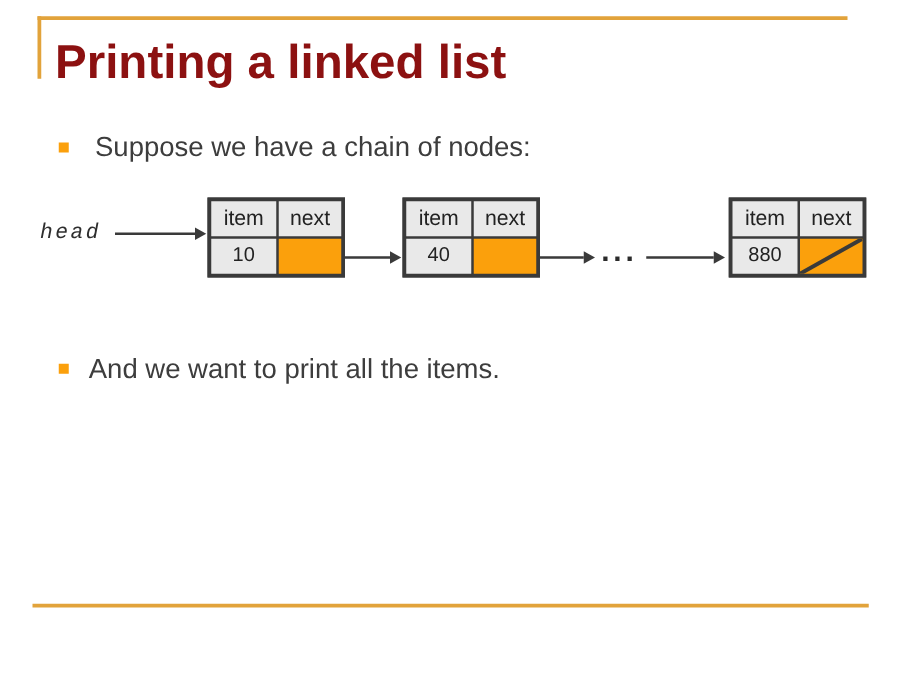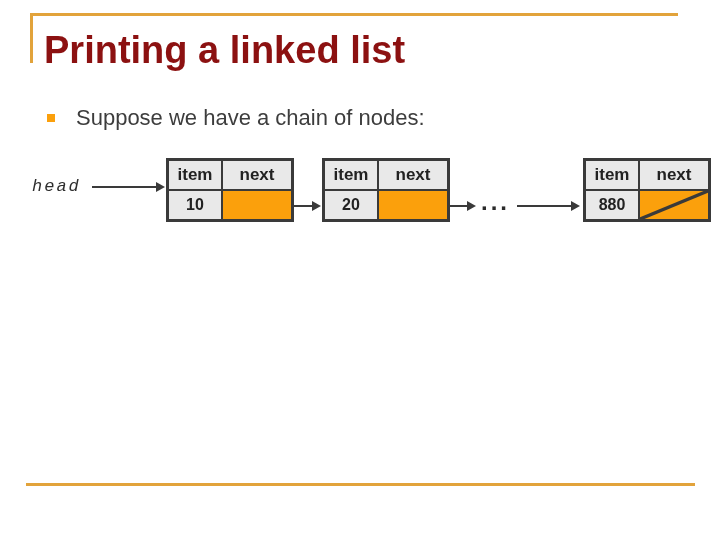--- a/index.html
+++ b/index.html
@@ -41,28 +41,27 @@
 
   .head-label {
     position: absolute; left: 32px; top: 177px;
     font-family: "Liberation Mono", "DejaVu Sans Mono", monospace;
     font-size: 17px; letter-spacing: 2px; color: #2E2E2E; font-style: italic;
   }
 
   
   .node {
     position: absolute; top: 158px;
-    width: 128px; height: 64px;
+    width: 110px; height: 64px;
     border: 3px solid var(--line);
     background: var(--line);
     display: grid;
     grid-template-columns: 52px 1fr;
     grid-template-rows: 28px 28px;
     gap: 2px;
-    font-weight: bold;
   }
   .node.n1 { left: 166px; }
   .node.n2 { left: 322px; }
   .node.n3 { left: 583px; }
   .cell {
     background: var(--cell-bg);
     display: flex; align-items: center; justify-content: center;
     color: #222;
   }
   .cell.hdr { font-size: 17px; }
@@ -120,31 +119,35 @@
   <div class="node n1">
     <div class="cell hdr">item</div>
     <div class="cell hdr">next</div>
     <div class="cell val">10</div>
     <div class="cell ptr"></div>
   </div>
 
   <div class="node n2">
     <div class="cell hdr">item</div>
     <div class="cell hdr">next</div>
-    <div class="cell val">20</div>
+    <div class="cell val">40</div>
     <div class="cell ptr"></div>
   </div>
 
   <div class="node n3">
     <div class="cell hdr">item</div>
     <div class="cell hdr">next</div>
     <div class="cell val">880</div>
     <div class="cell ptr">
       <svg viewBox="0 0 50 28" preserveAspectRatio="none">
         <line x1="0" y1="28" x2="50" y2="0" stroke="#3A3A3A" stroke-width="3.2"></line>
       </svg>
     </div>
   </div>
 
+  <div class="bullet-row second">
+    <span class="bullet-square"></span>
+    <span class="bullet-text">And we want to print all the items.</span>
+  </div>
 
   <div class="gold-bottom"></div>
 
 </div>
 
 </body></html>

